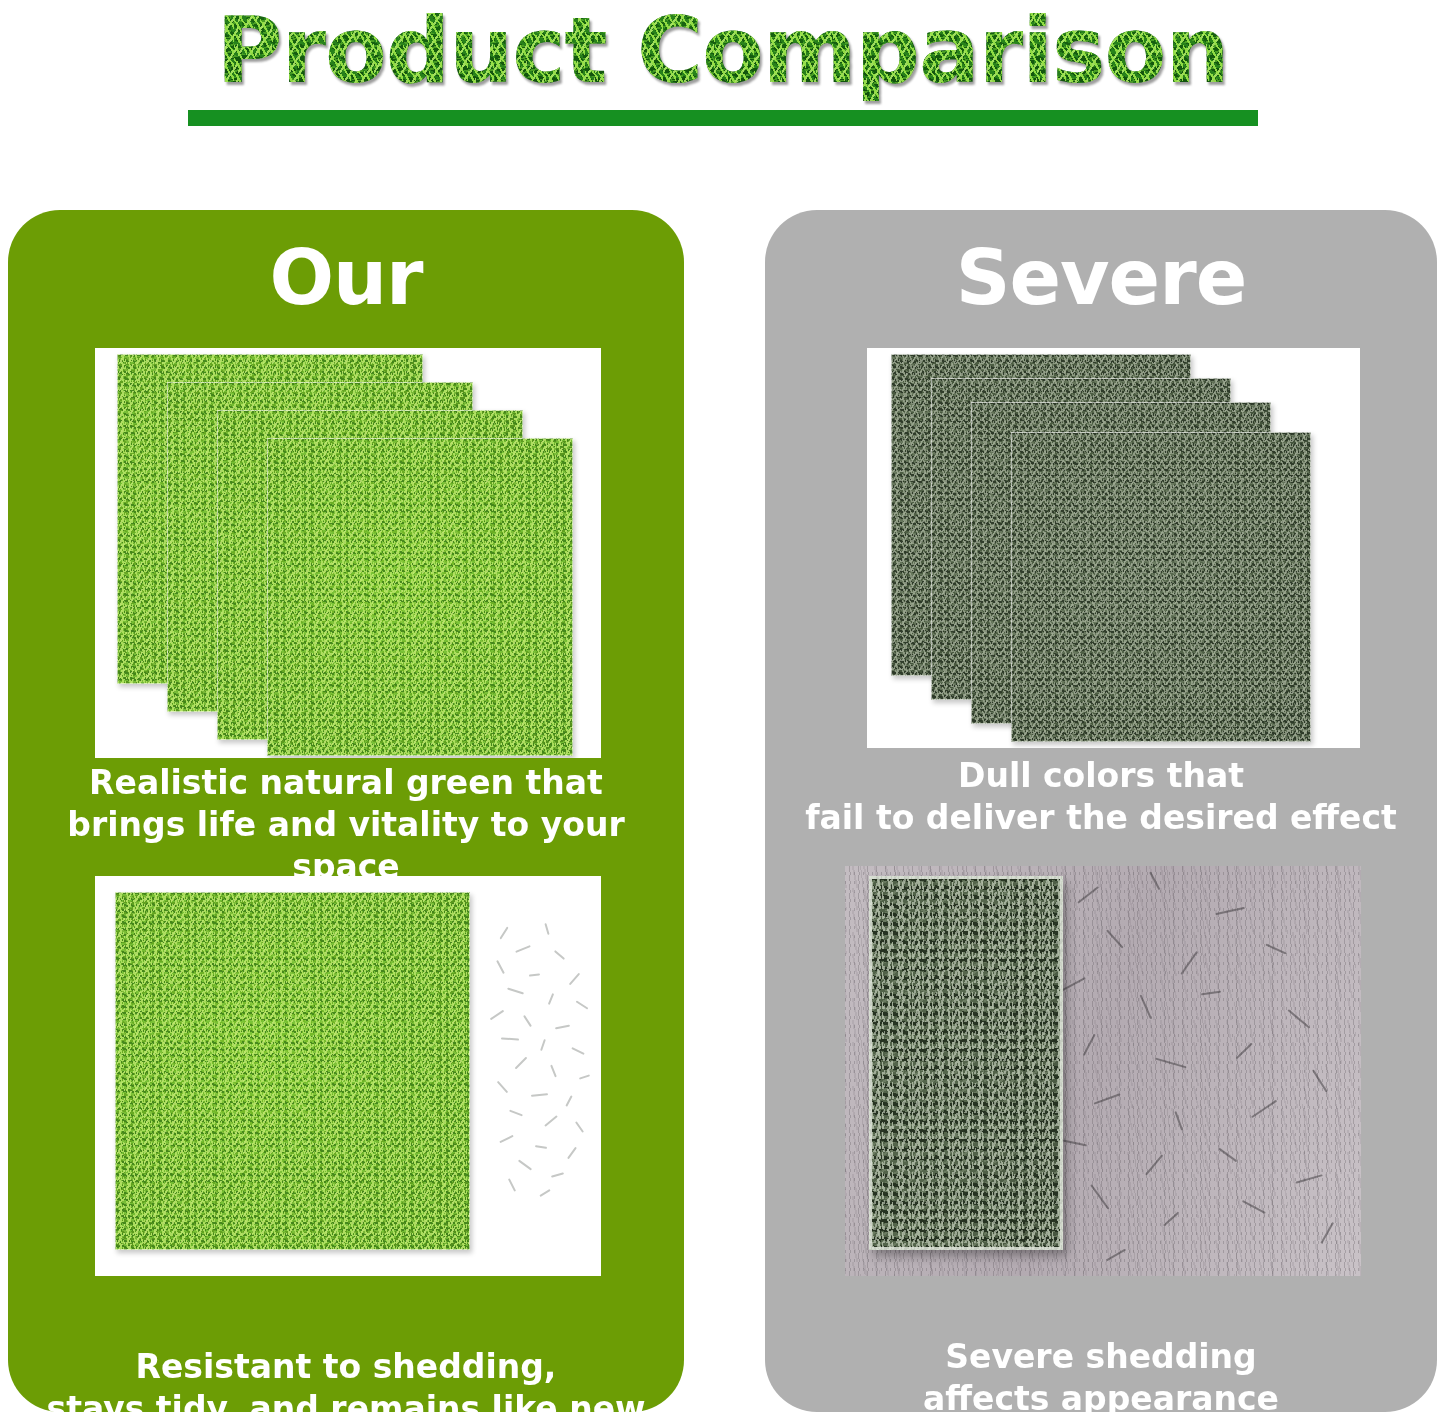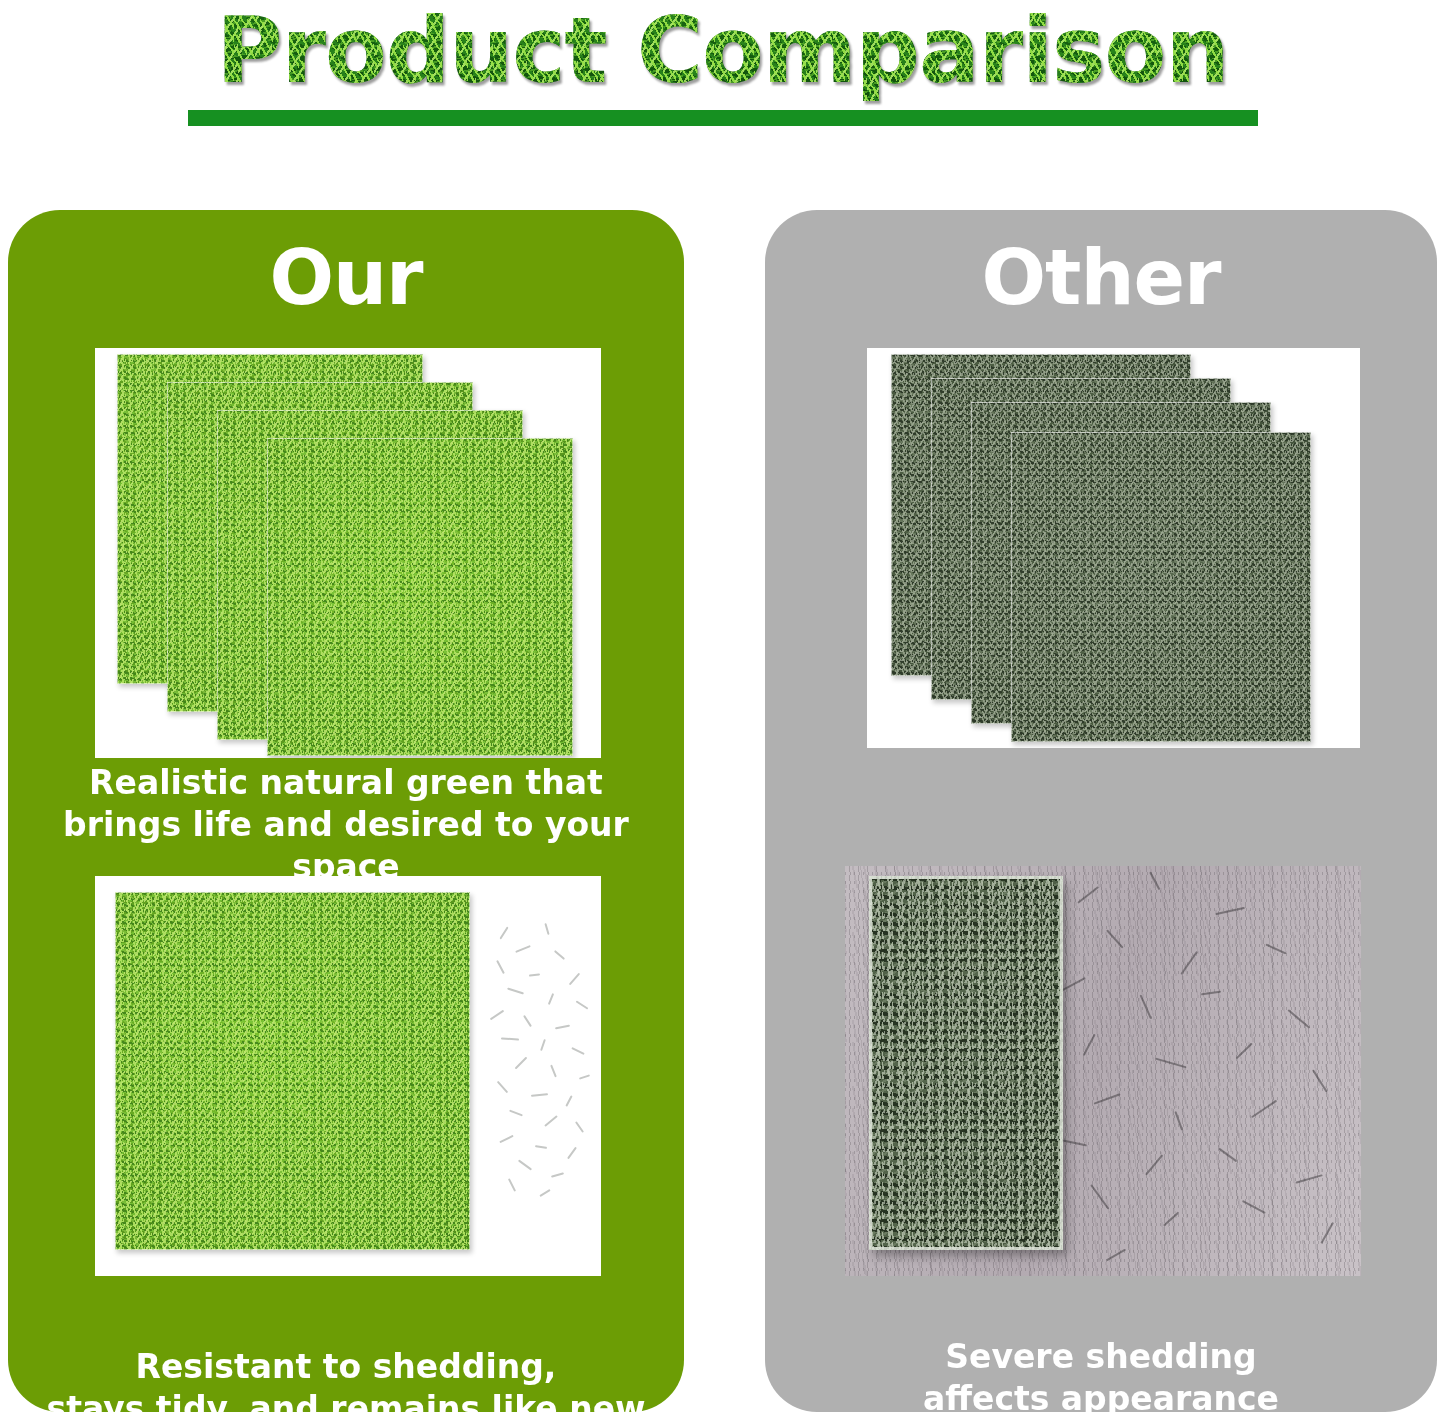--- a/index.html
+++ b/index.html
@@ -219,21 +219,21 @@
     <div class="panel-heading">Our</div>
 
     <div class="photo-frame frame-our-top">
       <div class="mat grass-bright" style="left:22px;  top:6px;   width:306px; height:330px;"></div>
       <div class="mat grass-bright" style="left:72px;  top:34px;  width:306px; height:330px;"></div>
       <div class="mat grass-bright" style="left:122px; top:62px;  width:306px; height:330px;"></div>
       <div class="mat grass-bright" style="left:172px; top:90px;  width:306px; height:318px;"></div>
     </div>
 
     <div class="caption caption-our-top">Realistic natural green that
-brings life and desired to your space</div>
+brings life and vitality to your space</div>
 
     <div class="photo-frame frame-our-bottom">
       <div class="mat grass-bright" style="left:20px; top:16px; width:355px; height:358px;"></div>
       <div class="shed-fibers" style="left:390px; top:50px; width:110px; height:280px;">
         <span style="left:12px; top:6px;   width:14px; transform:rotate(-58deg);"></span>
         <span style="left:56px; top:2px;   width:12px; transform:rotate(74deg);"></span>
         <span style="left:30px; top:22px;  width:16px; transform:rotate(-22deg);"></span>
         <span style="left:68px; top:28px;  width:13px; transform:rotate(41deg);"></span>
         <span style="left:8px;  top:40px;  width:15px; transform:rotate(62deg);"></span>
         <span style="left:44px; top:48px;  width:11px; transform:rotate(-7deg);"></span>
@@ -265,29 +265,31 @@
         <span style="left:54px; top:266px; width:12px; transform:rotate(-31deg);"></span>
       </div>
     </div>
 
     <div class="caption caption-our-bottom">Resistant to shedding,
 stays tidy, and remains like new</div>
   </div>
 
   <div class="panel panel-other">
 
-    <div class="panel-heading">Other</div>
+    <div class="panel-heading">Severe</div>
 
     <div class="photo-frame frame-other-top">
       <div class="mat grass-dull" style="left:24px;  top:6px;  width:300px; height:322px;"></div>
       <div class="mat grass-dull" style="left:64px;  top:30px; width:300px; height:322px;"></div>
       <div class="mat grass-dull" style="left:104px; top:54px; width:300px; height:322px;"></div>
       <div class="mat grass-dull" style="left:144px; top:84px; width:300px; height:310px;"></div>
     </div>
 
+    <div class="caption caption-other-top">Dull colors that
+fail to deliver the desired effect</div>
 
     <div class="photo-frame frame-other-bottom">
       <div class="floor" style="left:0; top:0; width:516px; height:410px;">
         <div class="floor-fibers">
           <span style="left:230px; top:28px;  width:26px; transform:rotate(-38deg);"></span>
           <span style="left:300px; top:14px;  width:20px; transform:rotate(62deg);"></span>
           <span style="left:370px; top:44px;  width:30px; transform:rotate(-12deg);"></span>
           <span style="left:258px; top:72px;  width:24px; transform:rotate(48deg);"></span>
           <span style="left:330px; top:96px;  width:28px; transform:rotate(-55deg);"></span>
           <span style="left:420px; top:82px;  width:22px; transform:rotate(24deg);"></span>

